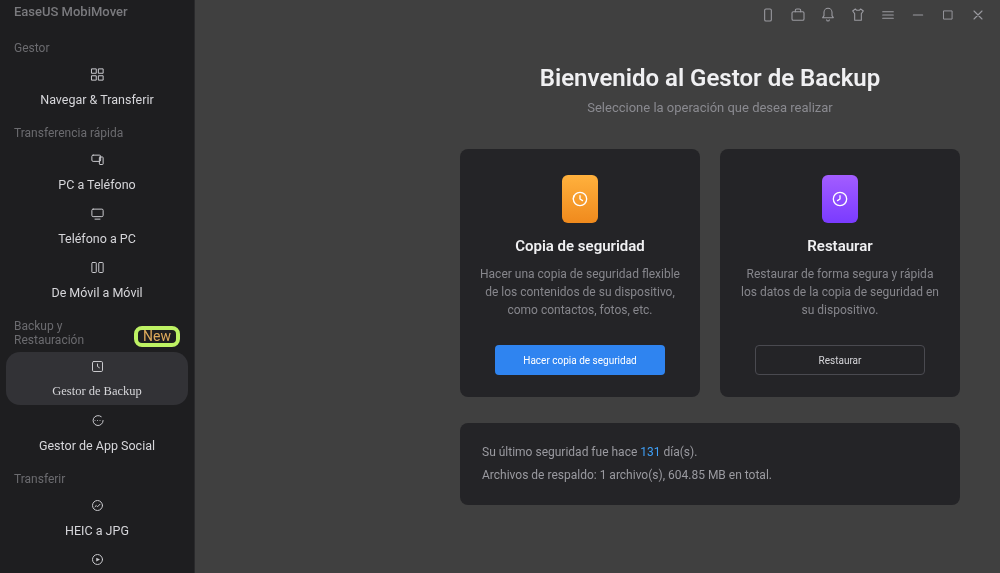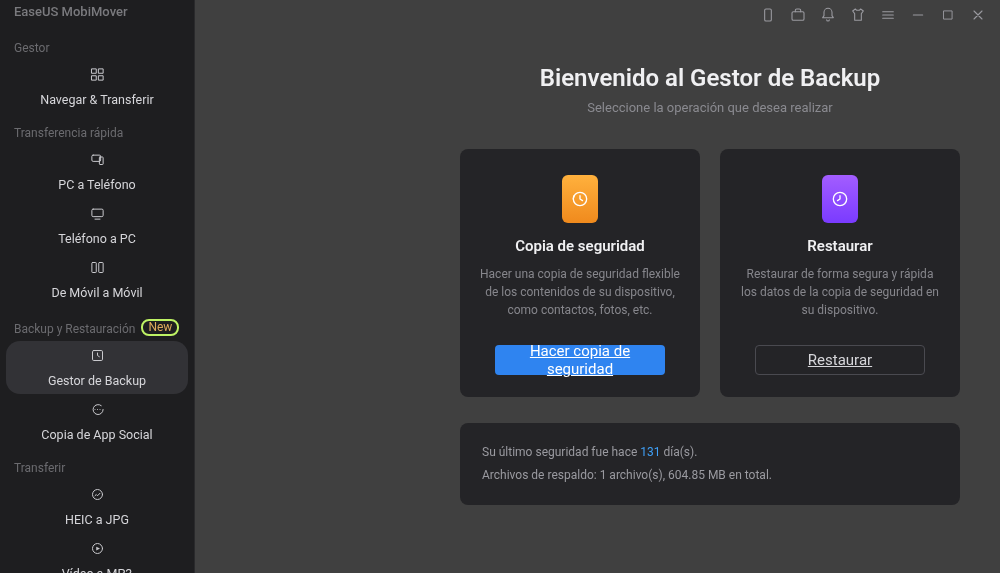--- a/index.html
+++ b/index.html
@@ -31,41 +31,42 @@
 }
 .section-header {
   color: #6b6b6f;
   font-size: 12px;
   padding: 6px 14px 4px 14px;
   display: flex;
   align-items: flex-end;
   gap: 6px;
 }
 .badge-new {
-  border: 2px solid #bef264;
+  border: 4px solid #bef264;
   color: #deaa5b;
   border-radius: 8px;
-  font-size: 12px;
+  font-size: 14px;
   padding: 0 5px;
   line-height: 13px;
 }
 .nav-item {
   display: flex;
   align-items: center;
   gap: 10px;
   padding: 6px 14px;
   color: #d6d6da;
   font-size: 12.5px;
   cursor: pointer;
   border-radius: 14px;
   margin: 1px 6px;
   flex-direction: column;
 }
 .nav-item.active {
   background: #323236;
+  font-family: Liberation Serif, serif;
 }
 .nav-item .icon {
   width: 16px; height: 16px;
   display: inline-flex; align-items: center; justify-content: center;
   color: #c9c9cd;
 }
 .main {
   flex: 1;
   display: flex;
   flex-direction: column;
@@ -143,24 +144,23 @@
   font-size: 12px;
   color: #86868c;
   line-height: 1.5;
   flex: 1;
 }
 .card-btn {
   margin-top: 12px;
   width: 170px;
   height: 30px;
   border-radius: 4px;
-  font-size: 15px;
+  font-size: 10px;
   display: flex; align-items: center; justify-content: center;
   cursor: pointer;
-  text-decoration: underline;
 }
 .card-btn.primary {
   background: #2f84f0;
   color: #fff;
 }
 .card-btn.outline {
   border: 1px solid #4a4a50;
   color: #d6d6da;
 }
 .footer {
@@ -243,21 +243,21 @@
           </span>
           <span>Gestor de Backup</span>
         </div>
         <div class="nav-item">
           <span class="icon">
             <svg viewBox="0 0 24 24" width="15" height="15">
               <path d="M21 12a8 8 0 1 1-3-6.2"></path>
               <path d="M8 12h.01M12 12h.01M16 12h.01"></path>
             </svg>
           </span>
-          <span>Copia de App Social</span>
+          <span>Gestor de App Social</span>
         </div>
       </div>
       <div class="section">
         <div class="section-header">
           <span>Transferir</span>
         </div>
         <div class="nav-item">
           <span class="icon">
             <svg viewBox="0 0 24 24" width="15" height="15">
               <circle cx="12" cy="12" r="8"></circle>

